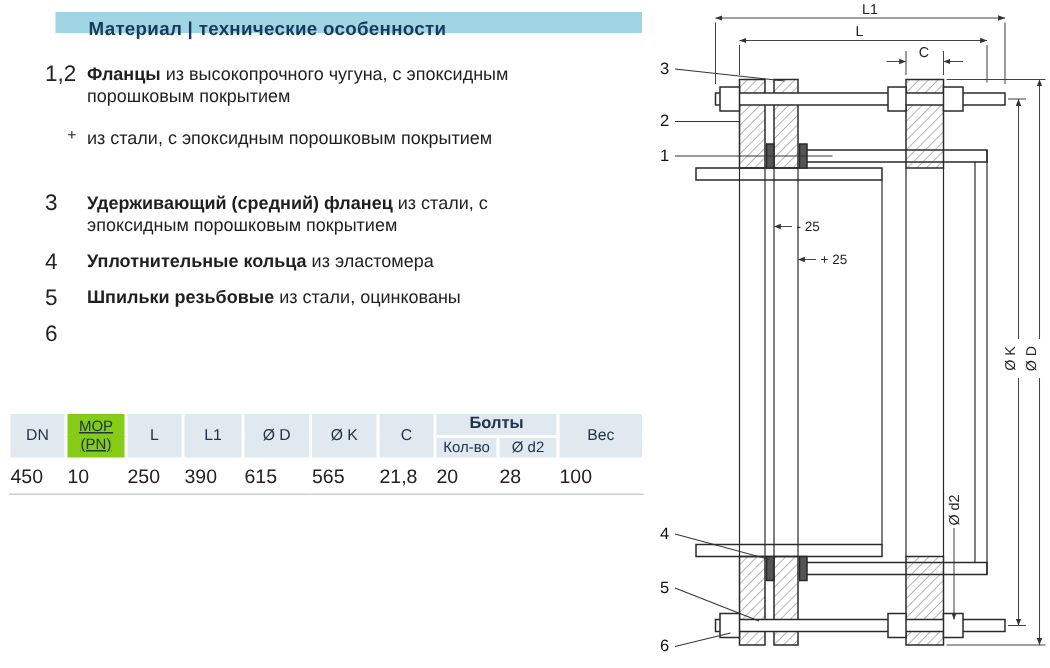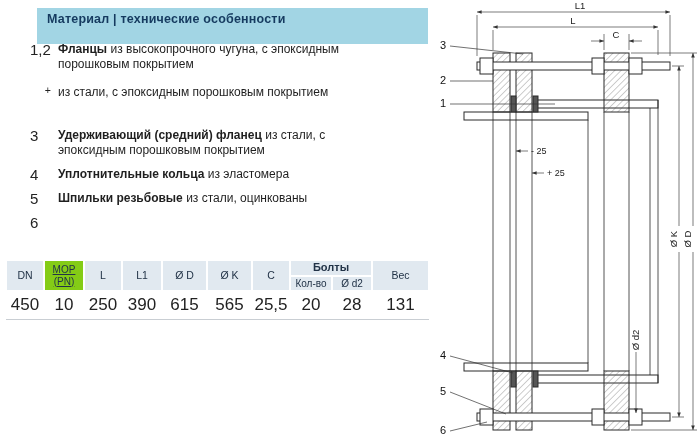--- a/index.html
+++ b/index.html
@@ -2,51 +2,51 @@
 <html><head>
 <meta charset="utf-8">
 <style>
   html,body { margin:0; padding:0; background:#fff; }
   .page {
     position:relative; width:700px; height:445px; background:#ffffff;
     font-family:"Liberation Sans", sans-serif; overflow:hidden;
   }
   
   .title-bar {
-    position:absolute; left:37px; top:8px; width:391px; height:36px;
+    position:absolute; left:37px; top:8px; width:391px; height:14px;
     background:#a2d5e4; color:#153a5f; font-size:12.5px; font-weight:bold;
-    line-height:22px; padding-left:10px; box-sizing:border-box;
+    line-height:22px; padding-left:22px; box-sizing:border-box;
     letter-spacing:0.2px;
   }
   .materials { position:absolute; left:30px; top:42px; width:400px; }
   .mat-item { display:flex; font-size:12px; color:#1f1f1f; line-height:15px; }
   .mat-item:nth-child(1){ margin-bottom:13px; }
   .mat-item:nth-child(2){ margin-bottom:28px; }
   .mat-item:nth-child(3){ margin-bottom:9px; }
   .mat-item:nth-child(4){ margin-bottom:9px; }
   .mat-item:nth-child(5){ margin-bottom:9px; }
   .mat-num { flex:0 0 28px; width:28px; font-size:15px; color:#222; }
   .mat-num.plus { text-align:right; padding-right:7px; box-sizing:border-box; font-size:10.5px; position:relative; top:-2px; }
   .mat-text { max-width:305px; }
   .mat-text .b { font-weight:bold; }
   
   .spec-table {
-    position:absolute; left:5px; top:259px; width:423px;
-    border-collapse:collapse; text-align:center; color:#222;
+    position:absolute; left:5px; top:274px; width:423px;
+    border-collapse:collapse; color:#222;
     table-layout:fixed;
   }
   .spec-table th {
     background:#e1e9f0; font-weight:normal; font-size:10.5px; color:#223347;
     border:2px solid #ffffff; padding:1px 1px; line-height:11.5px;
   }
   .spec-table th.mop { background:#84cc16; font-size:10px;text-decoration:underline; }
   .spec-table th.bolts { font-weight:bold; font-size:11px; }
   .spec-table th.sub { font-size:10px; }
   .spec-table td {
-    font-size:17px; padding:3px 1px 4px 1px; background:#fff;
+    font-size:13px; padding:3px 1px 4px 1px; background:#fff;
     border-bottom:1px solid #c9ced3;
   }
   
   .drawing-wrap { position:absolute; left:430px; top:0; width:270px; height:445px; }
   svg text { font-family:"Liberation Sans", sans-serif; }
   .dimtext { font-size:9.5px; fill:#222; }
   .adjtext { font-size:9px; fill:#222; }
   .callout-num { font-size:11px; fill:#111; }
 </style>
 </head>
@@ -113,24 +113,24 @@
       </tr>
     </thead>
     <tbody>
       <tr>
         <td>450</td>
         <td>10</td>
         <td>250</td>
         <td>390</td>
         <td>615</td>
         <td>565</td>
-        <td>25,5</td>
+        <td>21,8</td>
         <td>20</td>
         <td>28</td>
-        <td>131</td>
+        <td>100</td>
       </tr>
     </tbody>
   </table>
 
   <div class="drawing-wrap">
     <svg width="270" height="445" viewBox="0 0 270 445">
       <defs>
         <marker id="arr" viewBox="0 0 8 8" refX="7.5" refY="4" markerWidth="7" markerHeight="7" orient="auto-start-reverse">
           <path d="M0,1 L7.5,4 L0,7 Z" fill="#333"></path>
         </marker>

